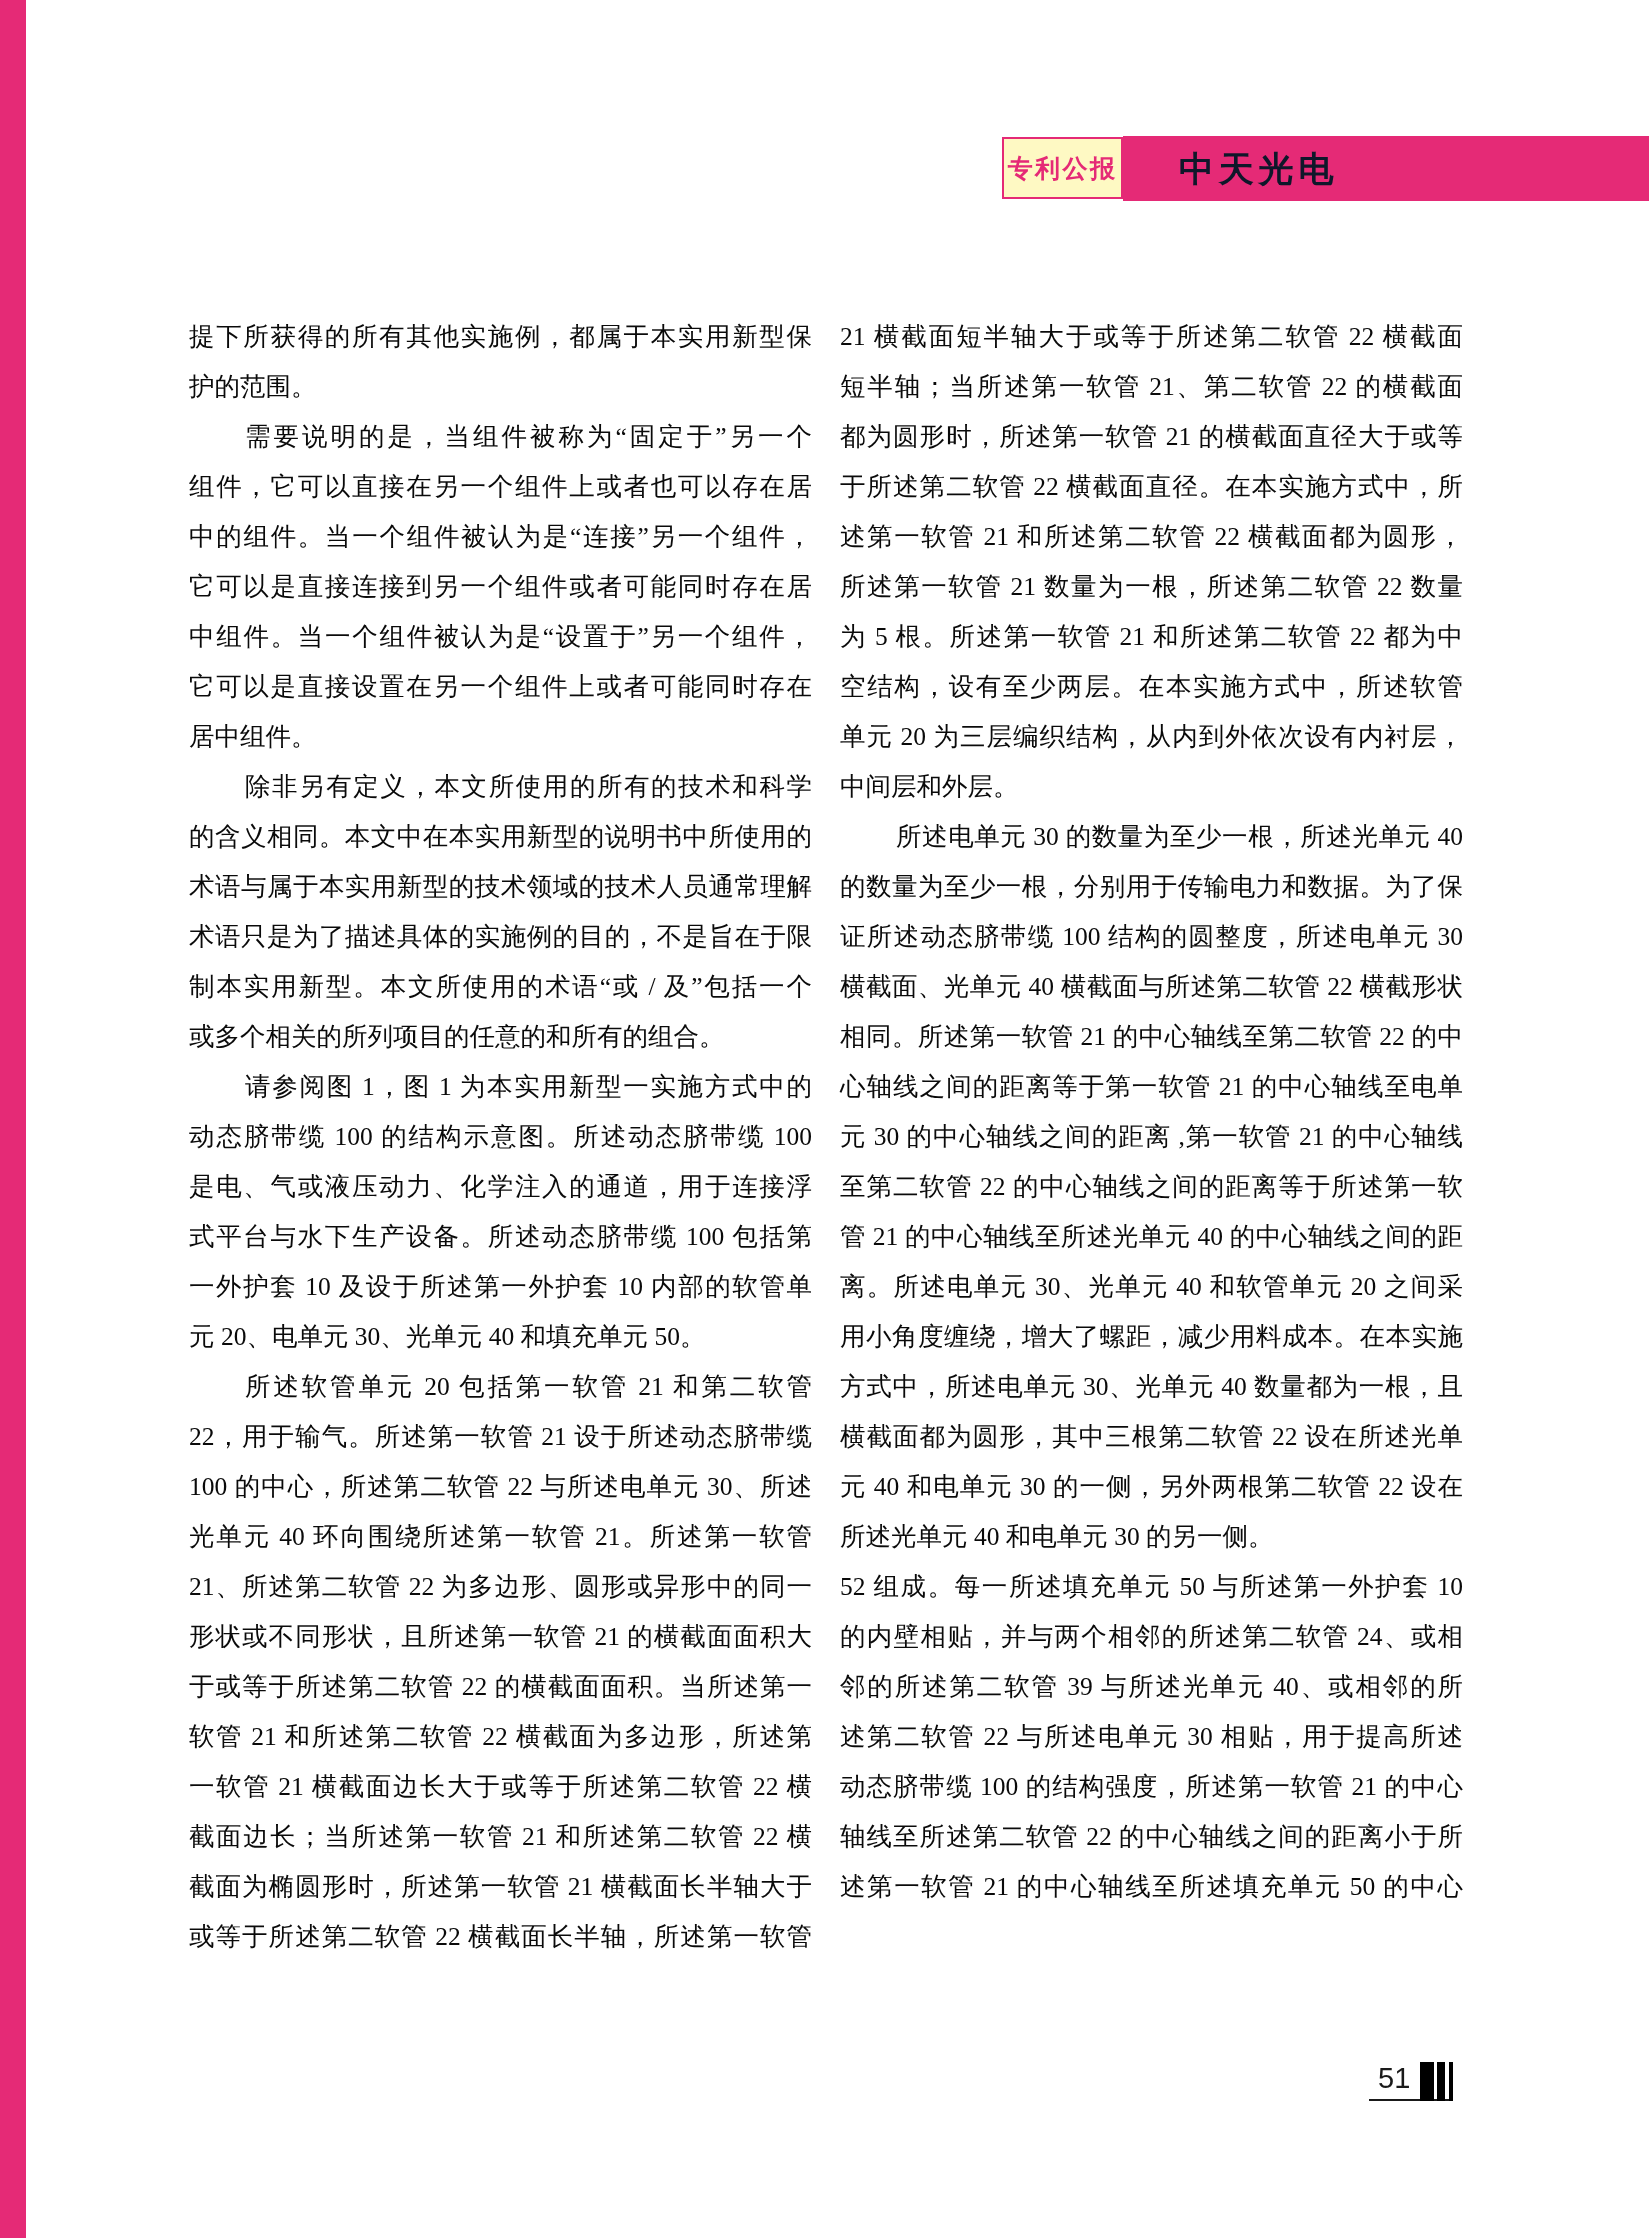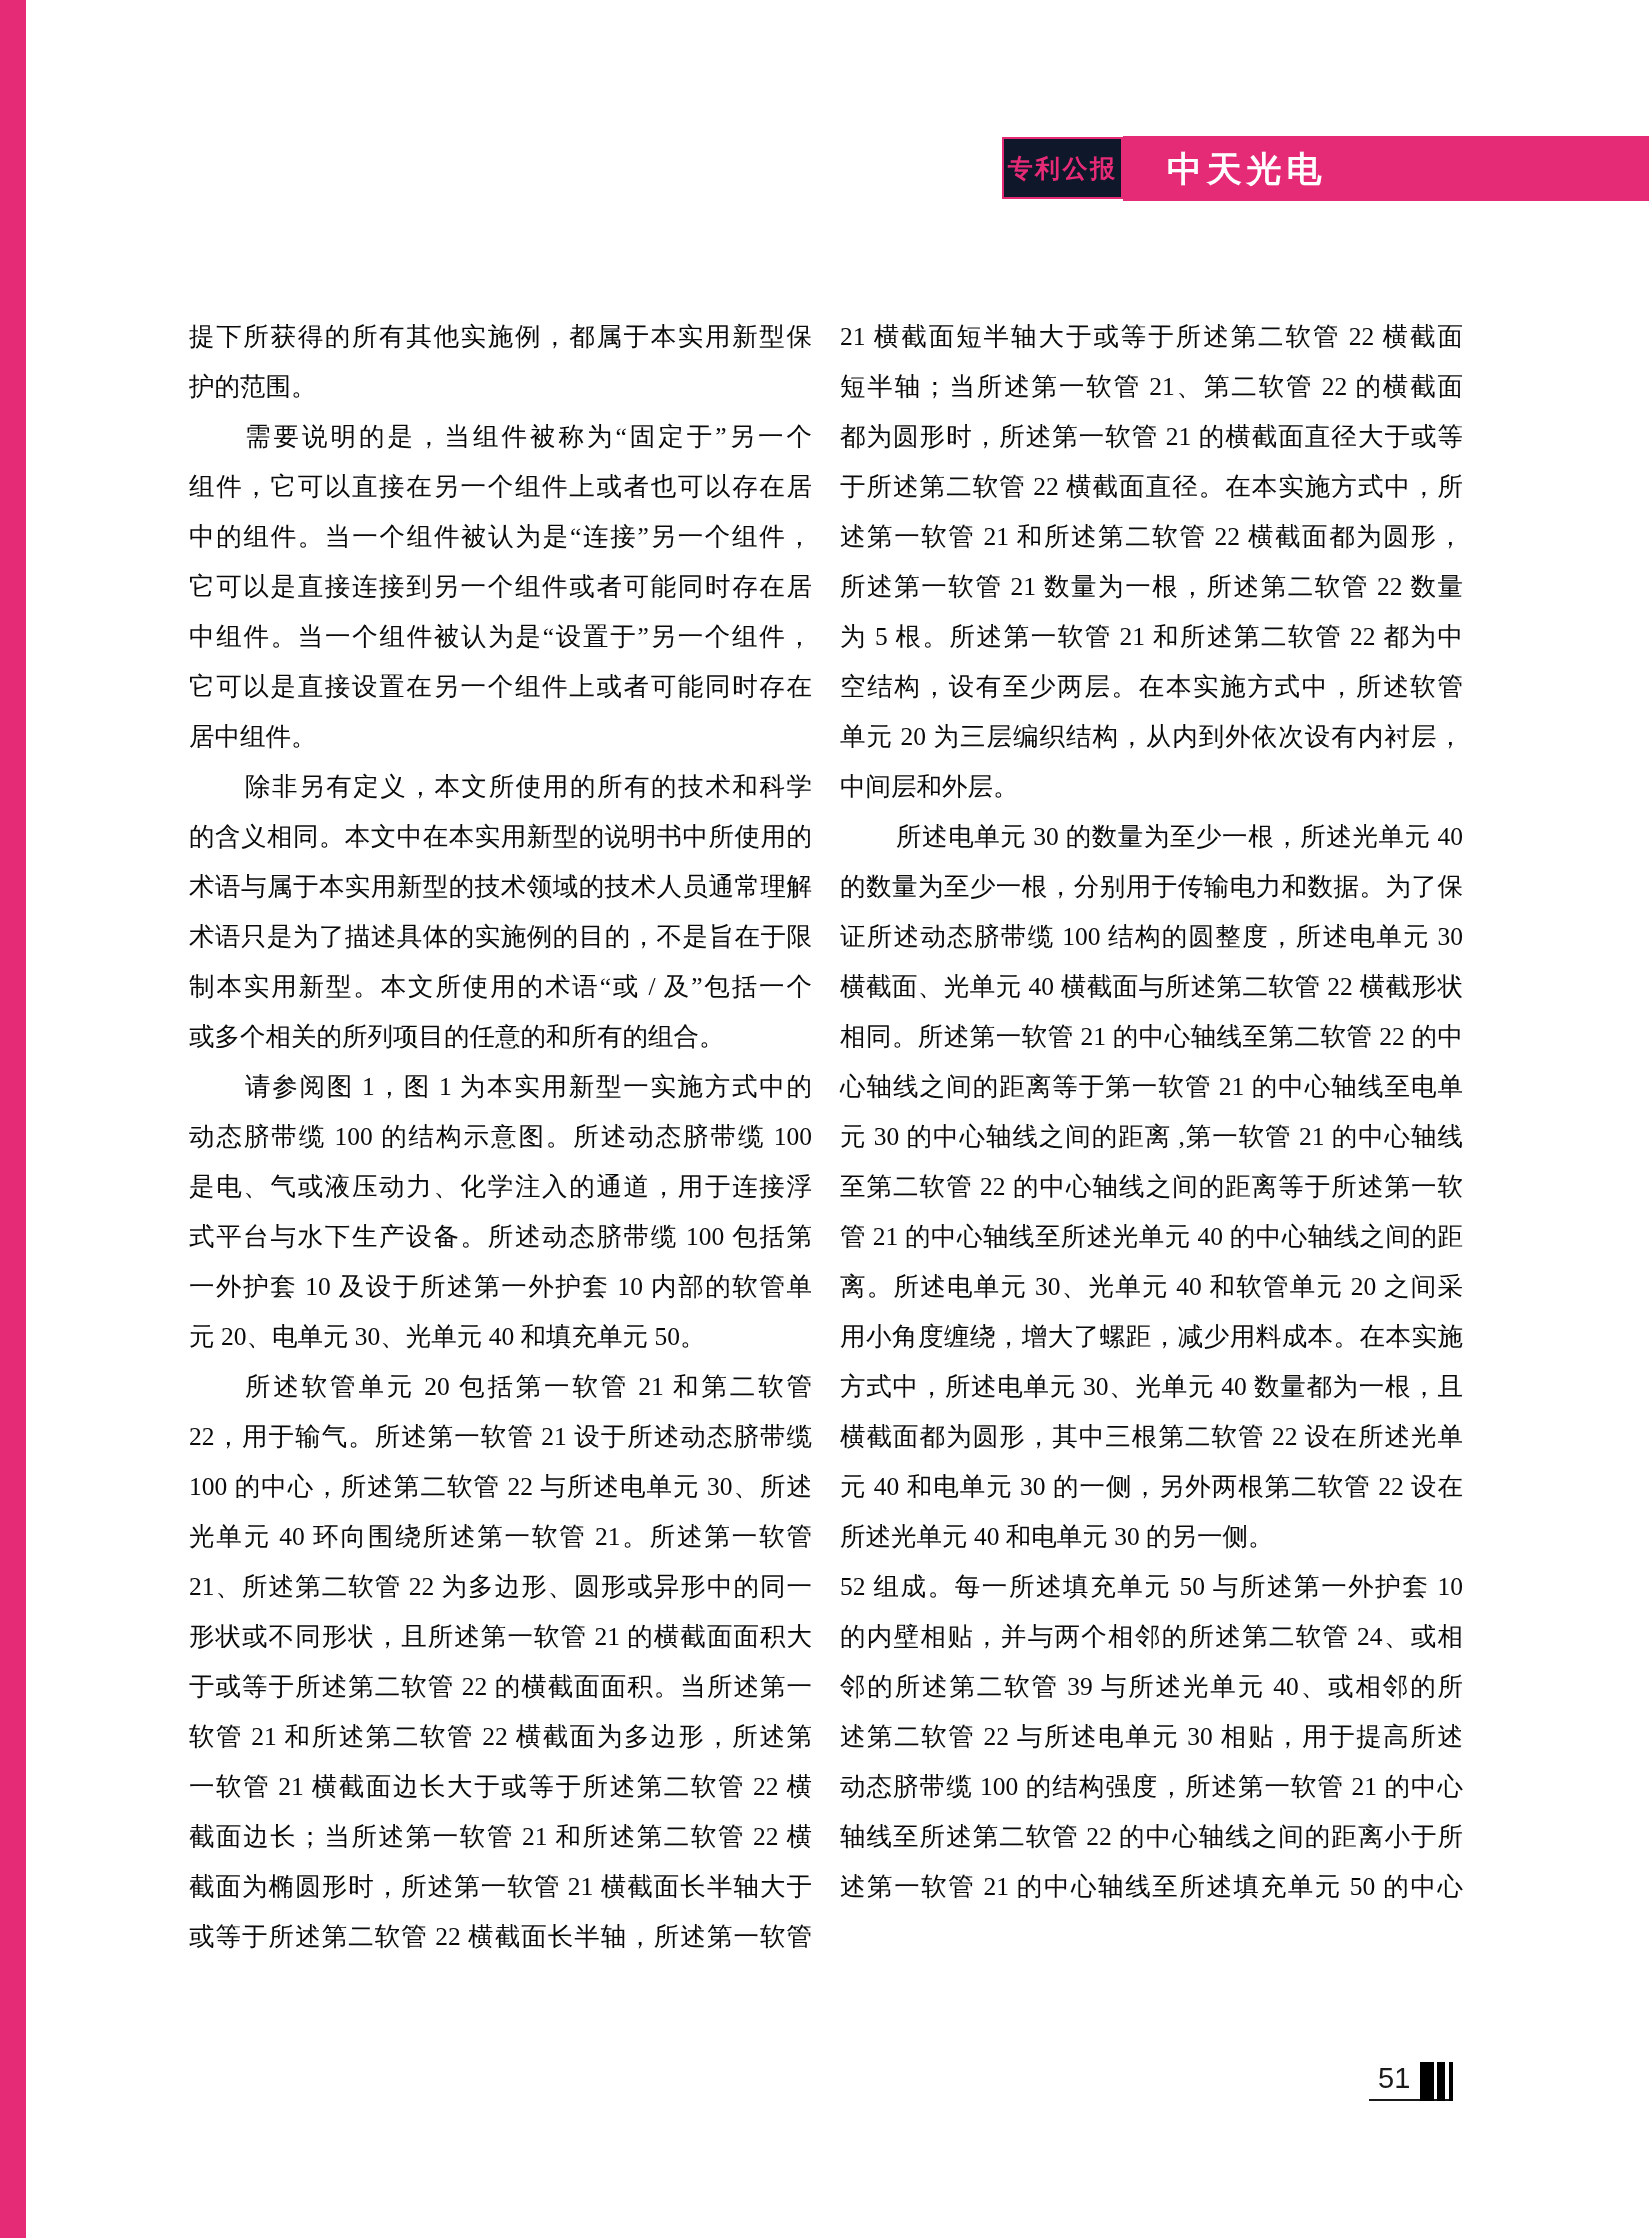--- a/index.html
+++ b/index.html
@@ -12,34 +12,34 @@
     color:#0a0a0a;
   }
   .edge-stripe{
     position:absolute;left:0;top:0;bottom:0;width:26px;
     background:var(--pink,#E52A76);
   }
   
   .gazette-box{
     position:absolute;left:1002px;top:137px;width:121px;height:62px;
     box-sizing:border-box;border:2.4px solid var(--pink,#E52A76);
-    background:#0f172a;
+    background:#fef9c3;
     display:flex;align-items:center;justify-content:center;
   }
   .gazette-box span{
     font-family:"Liberation Sans","DejaVu Sans",sans-serif;
     font-size:25px;letter-spacing:2.4px;color:var(--pink,#E52A76);font-weight:600;
   }
   .brand-banner{
     position:absolute;left:1123px;top:136px;width:527px;height:65px;
     background:var(--pink,#E52A76);
   }
   .brand-banner .brand{
-    position:absolute;left:44px;top:0;height:54px;line-height:65px;
-    color:#ffffff;font-size:35px;font-weight:bold;letter-spacing:4.8px;
+    position:absolute;left:56px;top:0;height:54px;line-height:65px;
+    color:#0f172a;font-size:35px;font-weight:bold;letter-spacing:4.8px;
     font-family:"DejaVu Serif","Liberation Serif",serif;
   }
   
   .col{
     position:absolute;top:312px;width:623px;
   }
   #colL{left:189px;}
   #colR{left:840px;}
   .line{
     height:50px;line-height:50px;font-size:25.5px;

